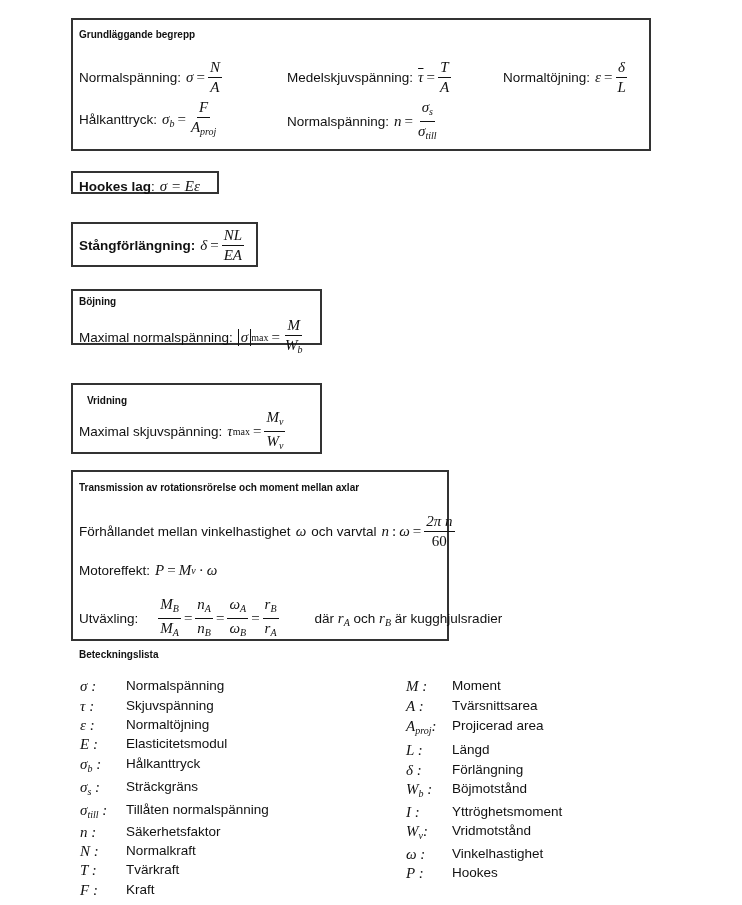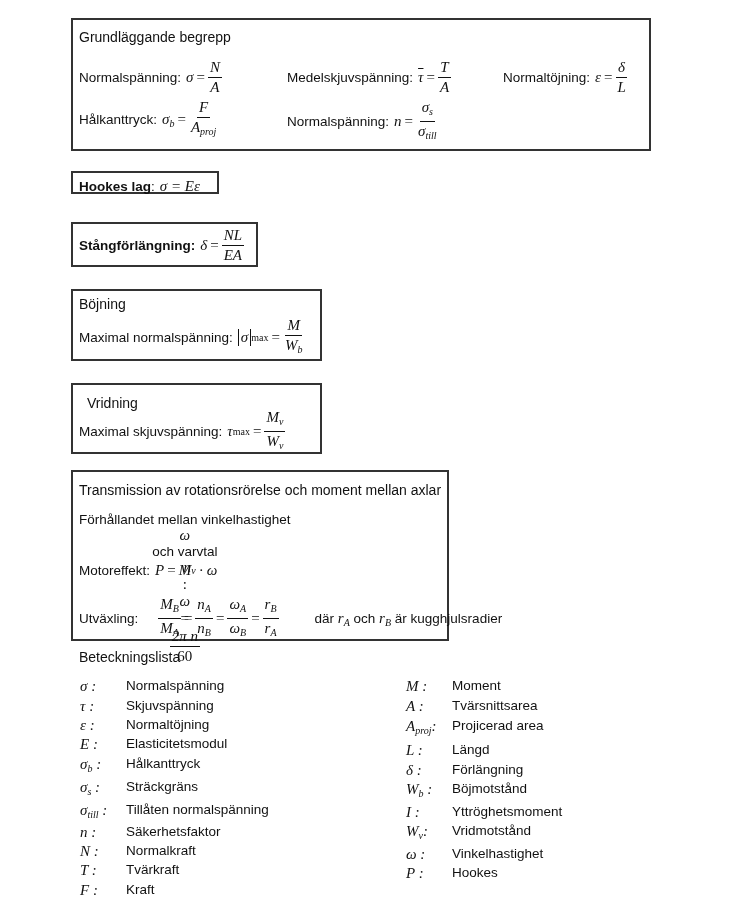--- a/index.html
+++ b/index.html
@@ -1,19 +1,19 @@
 <!DOCTYPE html>
 <html><head>
 <meta charset="utf-8">
 <style>
   html, body { margin: 0; padding: 0; background: #ffffff; }
   body { width: 742px; height: 905px; position: relative; overflow: hidden;
          font-family: "Liberation Sans", "DejaVu Sans", sans-serif; color: #111; font-size: 13.5px; }
   .box { position: absolute; border: 2px solid #333; background: #fff; box-sizing: border-box; }
-  .title { position: absolute; font-weight: normal; font-size: 14px; white-space: nowrap; }
+  .title { position: absolute; font-weight: bold; font-size: 10px; white-space: nowrap; }
   .row { position: absolute; display: flex; align-items: center; white-space: nowrap; }
   .lbl { margin-right: 5px; }
   .m { font-family: "Liberation Serif", "DejaVu Serif", serif; font-style: italic; font-size: 15px; }
   .up { font-style: normal; }
   .eq { font-family: "Liberation Serif", serif; font-size: 15px; margin: 0 3px; }
   .frac { display: inline-flex; flex-direction: column; align-items: center; vertical-align: middle;
           font-family: "Liberation Serif", serif; font-style: italic; font-size: 15px; line-height: 19px; }
   .frac .num { padding: 0 2px; border-bottom: 1px solid #111; }
   .frac .den { padding: 0 2px; }
   sub { font-size: 10px; vertical-align: -3px; }
@@ -94,21 +94,21 @@
     <span style="font-weight:bold;margin-right:5px;">Stångförlängning:</span>
     <span class="m">δ</span>
       <span class="eq">=</span>
     <span class="frac">
         <span class="num">NL</span>
         <span class="den">EA</span>
       </span>
   </div>
 </div>
 
-<div class="box" style="left:71px;top:289px;width:251px;height:72px;">
+<div class="box" style="left:71px;top:289px;width:251px;height:56px;">
   <div class="title" style="left:6px;top:5px;">Böjning</div>
   <div class="row" style="left:6px;top:25px;">
     <span class="lbl">Maximal normalspänning:</span>
     <span class="m abs">σ</span>
       <sub class="up" style="font-family:'Liberation Serif',serif;">max</sub>
       <span class="eq">=</span>
     <span class="frac">
         <span class="num">M</span>
         <span class="den"><span>W</span><sub>b</sub></span>
       </span>
@@ -125,21 +125,21 @@
     <span class="frac">
         <span class="num"><span>M</span><sub>v</sub></span>
         <span class="den"><span>W</span><sub>v</sub></span>
       </span>
   </div>
 </div>
 
 <div class="box" style="left:71px;top:470px;width:378px;height:171px;">
   <div class="title" style="left:6px;top:10px;">Transmission av rotationsrörelse och moment mellan axlar</div>
 
-  <div class="row" style="left:6px;top:40px;flex-direction:column;">
+  <div class="row" style="left:6px;top:40px;">
     <span>Förhållandet mellan vinkelhastighet</span>
     <span class="m" style="margin:0 5px;">ω</span>
     <span>och varvtal</span>
     <span class="m" style="margin-left:5px;">n</span>
     <span class="eq">:</span>
     <span class="m">ω</span>
       <span class="eq">=</span>
     <span class="frac">
         <span class="num">2π n</span>
         <span class="den up">60</span>

